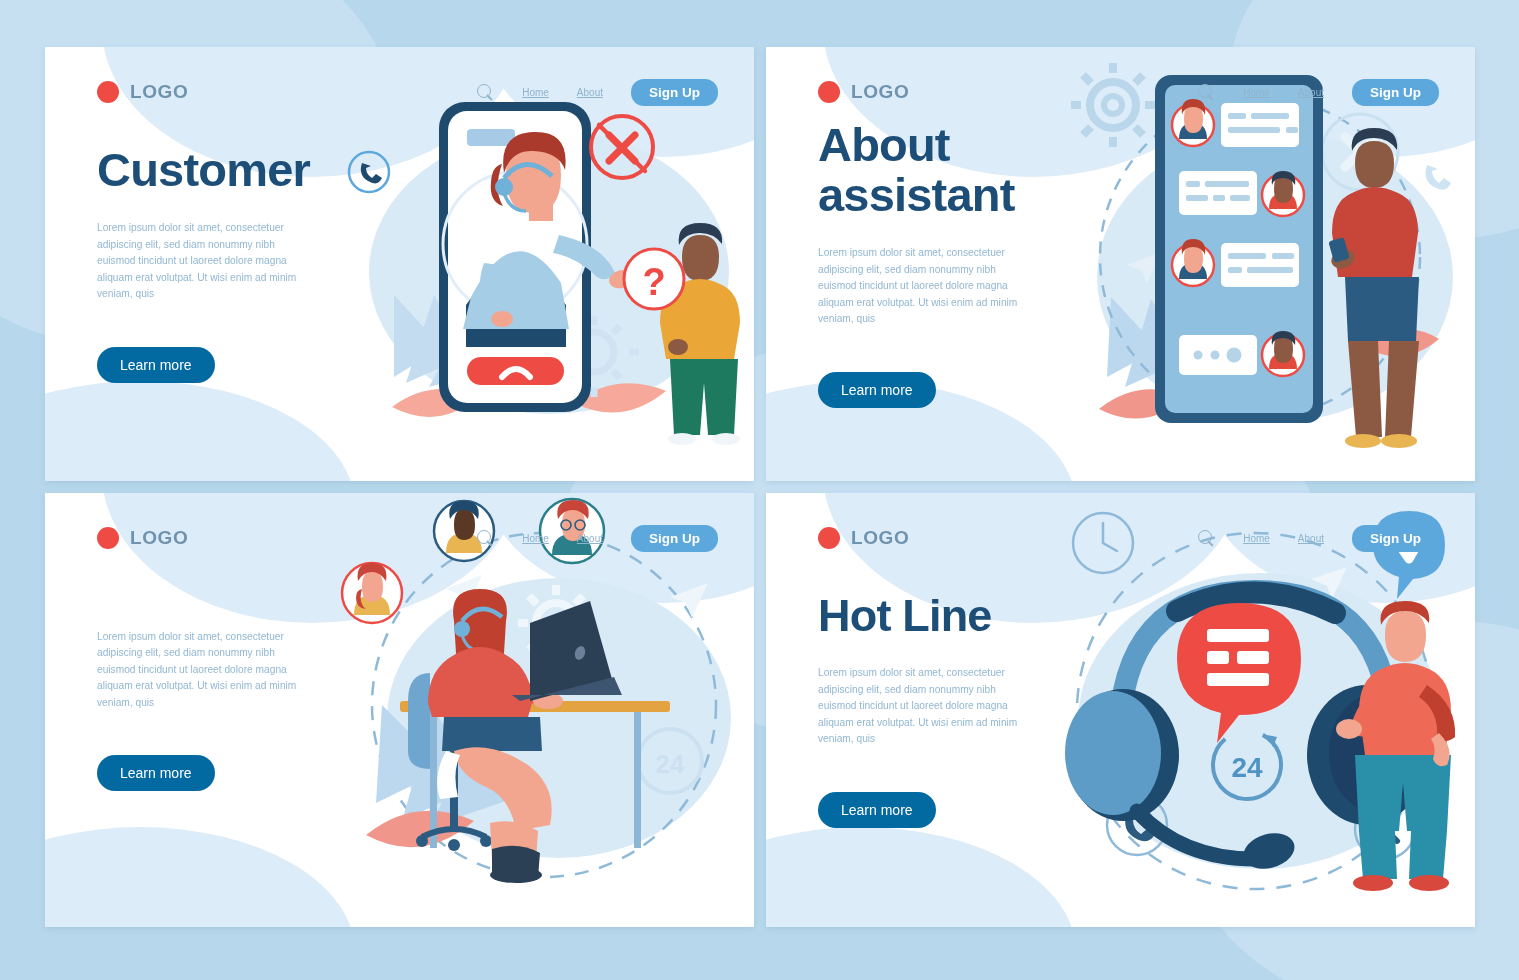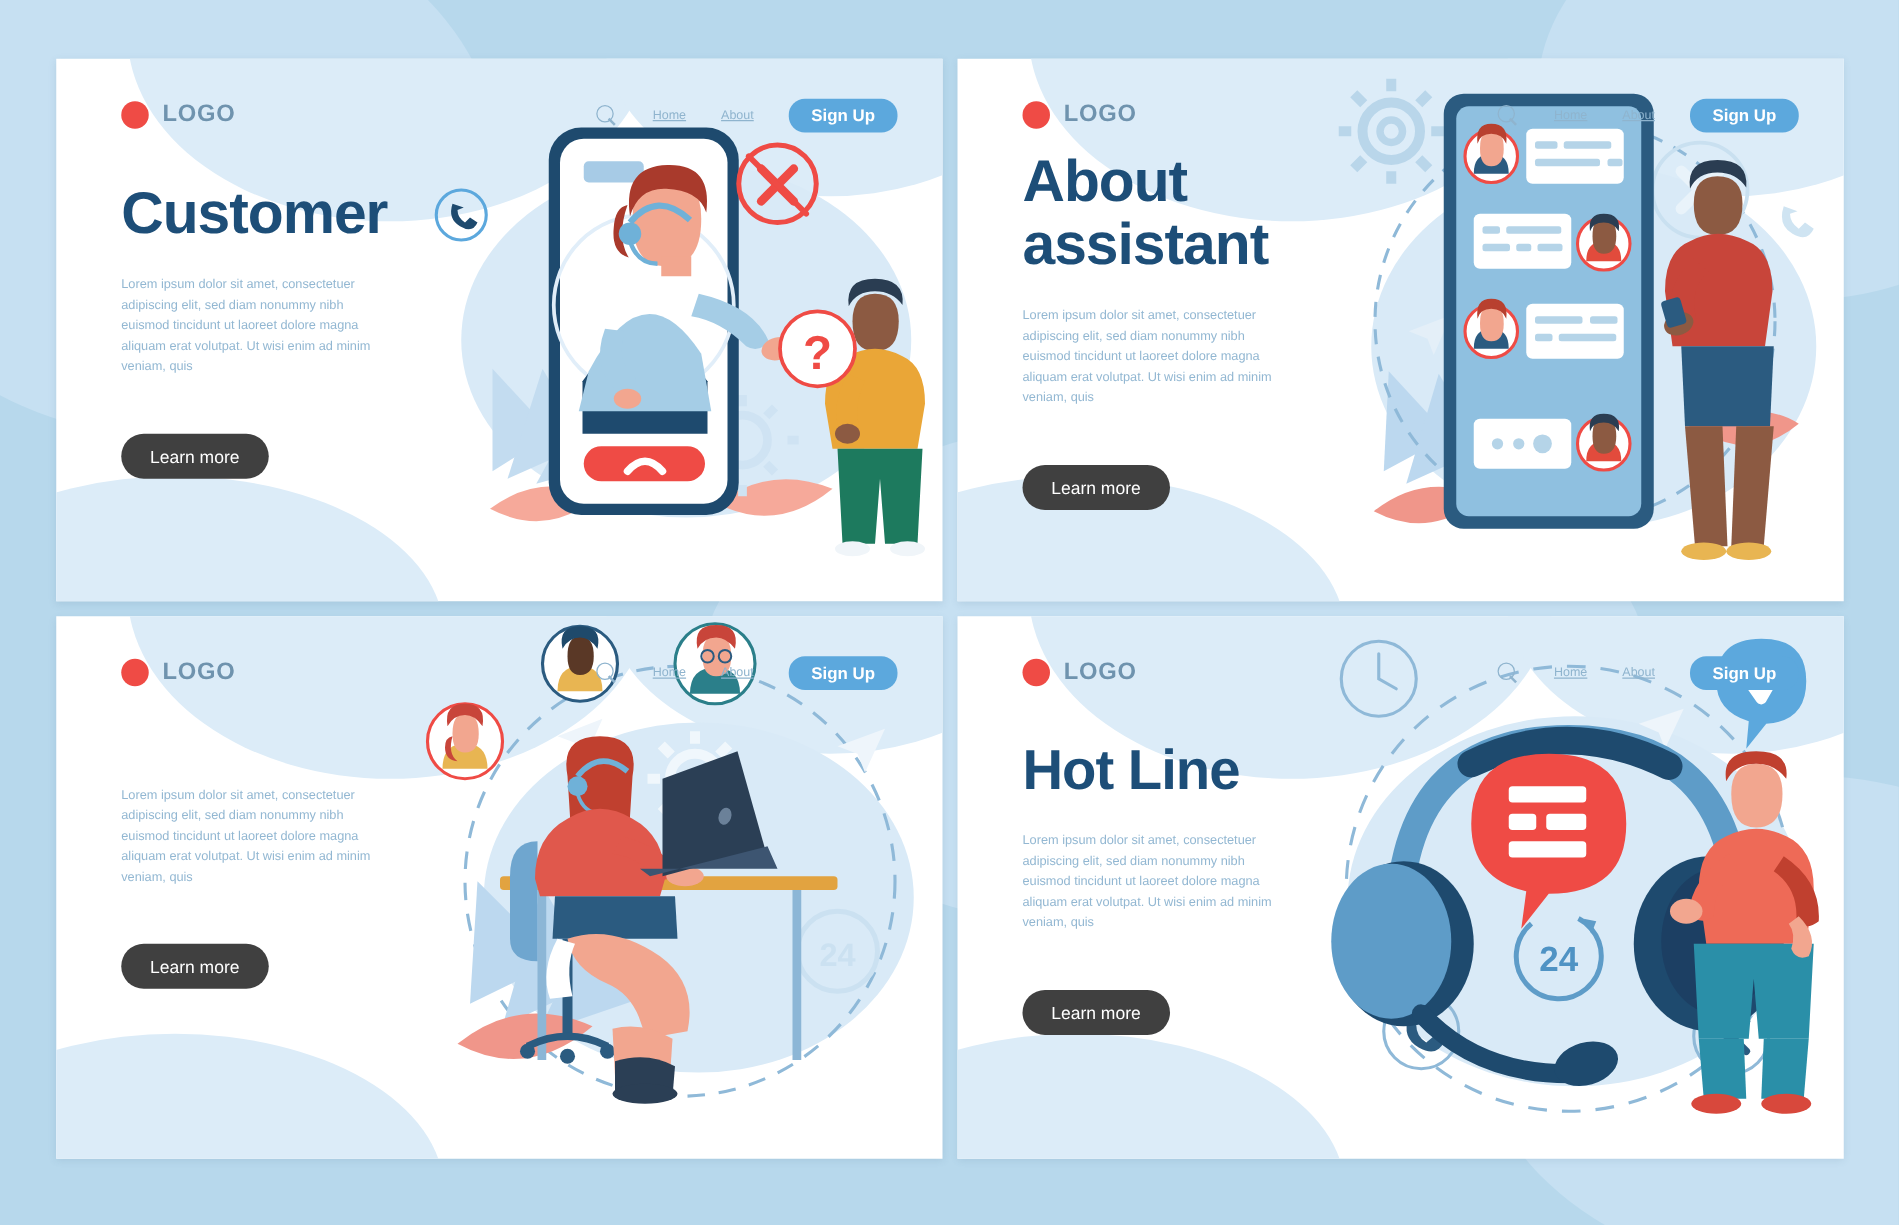--- a/index.html
+++ b/index.html
@@ -86,21 +86,21 @@
     letter-spacing: -.8px;
     margin-bottom: 26px;
   }
   h1.title.single { font-size: 45px; }
   p.body {
     font-size: 10.2px; line-height: 1.62;
     color: #92b7d2; width: 215px;
     margin-bottom: 44px;
   }
   .btn-learn {
-    background: #404040; color: #fff;
+    background: #0369a1; color: #fff;
     font-size: 14px; font-weight: 500;
     padding: 10px 23px; border-radius: 19px;
     border: none; cursor: pointer;
     align-self: flex-start;
   }
 
   
   .art { position: absolute; right: 0; top: 0; width: 420px; height: 100%; z-index: 3; }
   .art svg { position: absolute; left: 0; top: 0; width: 100%; height: 100%; }
 </style>

